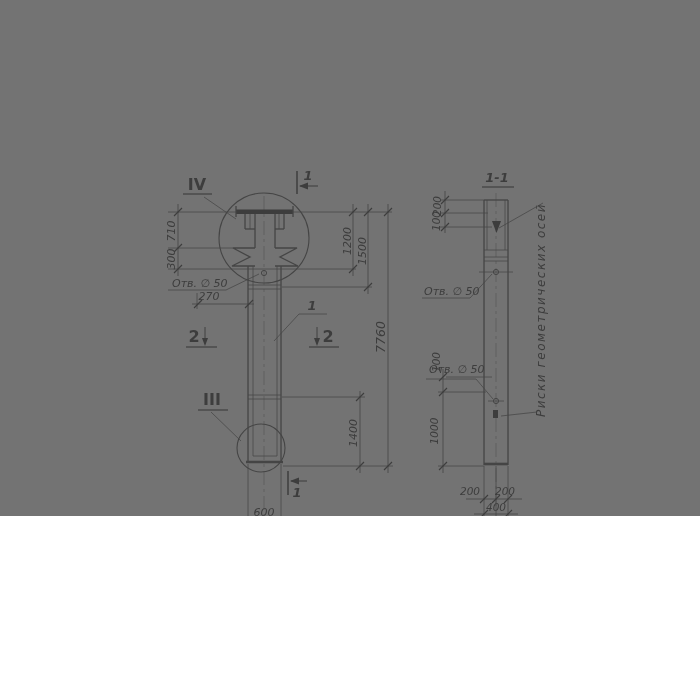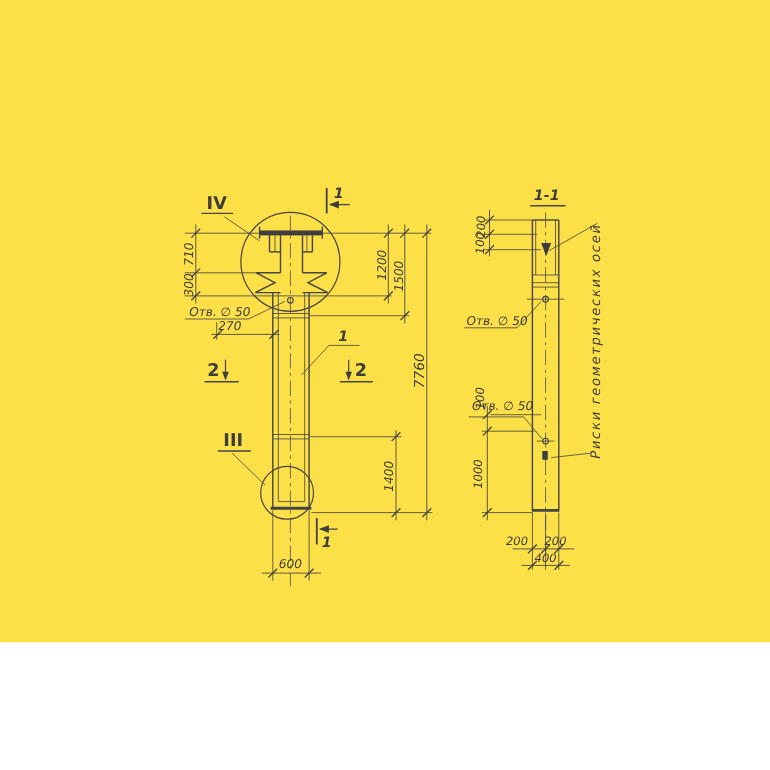--- a/index.html
+++ b/index.html
@@ -1,16 +1,16 @@
 <!DOCTYPE html>
 <html><head>
 <meta charset="utf-8">
 <style>
   html,body{margin:0;padding:0;background:#fff;}
-  .page{width:700px;height:584px;background:#fde047;position:relative;font-family:"DejaVu Sans",sans-serif;}
+  .page{width:700px;height:516px;background:#737373;position:relative;font-family:"DejaVu Sans",sans-serif;}
   svg{display:block;}
   .ln{stroke:#454545;fill:none;}
   .thin{stroke-width:0.75;}
   .med{stroke-width:1.3;}
   .thick{stroke-width:2.6;}
   .axis{stroke:#5a5a5a;stroke-width:0.8;stroke-dasharray:14 4 3 4;}
   .tick{stroke:#3d3d3d;stroke-width:1.1;}
   .dim{font:italic 11px "DejaVu Sans",sans-serif;fill:#3d3d3d;}
   .dimsm{font:italic 10.5px "DejaVu Sans",sans-serif;fill:#3d3d3d;}
   .dimlg{font:italic 12.5px "DejaVu Sans",sans-serif;fill:#3d3d3d;}

